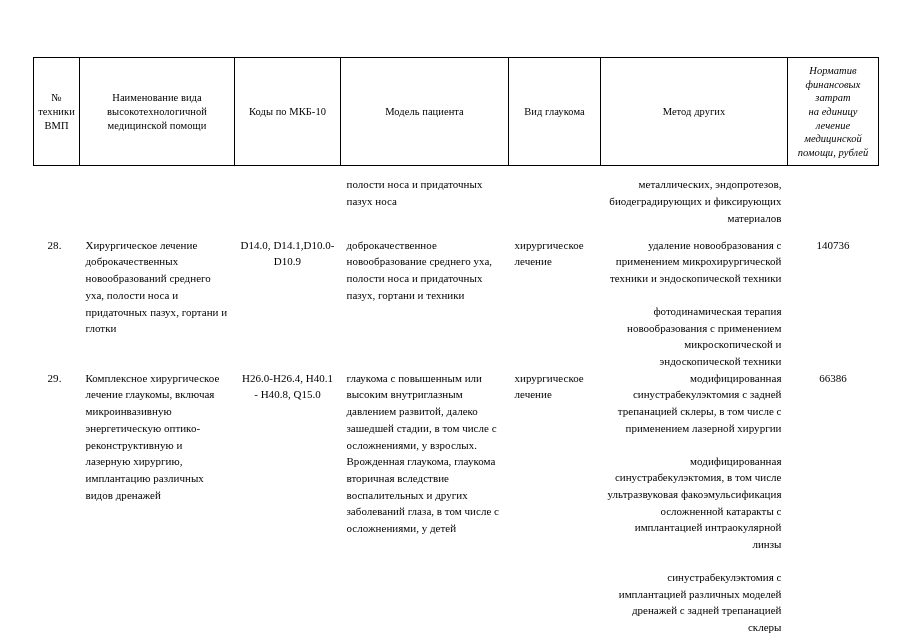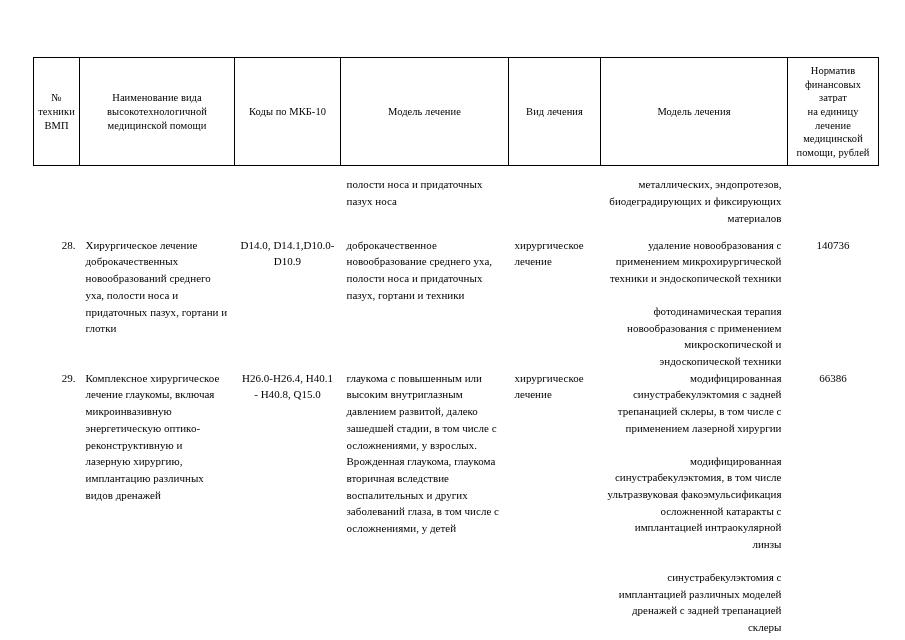--- a/index.html
+++ b/index.html
@@ -53,36 +53,36 @@
     font-weight: normal;
     font-size: 10.5px;
     line-height: 1.30;
     text-align: center;
     vertical-align: middle;
     padding: 6px 4px;
     height: 66px;
     letter-spacing: 0.05px;
   }
   thead th.first-col { border-left: 1.1px solid #000; }
-  thead th.last-col  { border-right: 1.1px solid #000; }
+  thead th.last-col  { border-right: 1.1px solid #000; font-style: italic; }
 
   thead th .hl { display: block; }
 
   
   tbody td {
     border: none;
     font-size: 11px;
     line-height: 1.52;
     vertical-align: top;
     padding: 0 6px;
     letter-spacing: 0.02px;
   }
 
   td.col-num {
-    text-align: right;
+    text-align: center;
     padding-left: 0;
     padding-right: 4px;
     margin-top: 11px;
   }
   td.col-name   { text-align: left; }
   td.col-codes  { text-align: center; }
   td.col-model  { text-align: left; }
   td.col-kind   { text-align: left; }
   td.col-method { text-align: right; }
   td.col-cost   { text-align: center; margin-top: 48px; }
@@ -129,27 +129,27 @@
         </th>
         <th>
           <span class="hl">Наименование вида</span>
           <span class="hl">высокотехнологичной</span>
           <span class="hl">медицинской помощи</span>
         </th>
         <th>
           <span class="hl">Коды по МКБ-10</span>
         </th>
         <th>
-          <span class="hl">Модель лечение</span>
-        </th>
-        <th>
-          <span class="hl">Вид лечения</span>
-        </th>
-        <th>
-          <span class="hl">Модель лечения</span>
+          <span class="hl">Модель пациента</span>
+        </th>
+        <th>
+          <span class="hl">Вид глаукома</span>
+        </th>
+        <th>
+          <span class="hl">Метод других</span>
         </th>
         <th class="last-col">
           <span class="hl">Норматив</span>
           <span class="hl">финансовых затрат</span>
           <span class="hl">на единицу лечение</span>
           <span class="hl">медицинской</span>
           <span class="hl">помощи, рублей</span>
         </th>
       </tr>
     </thead>

